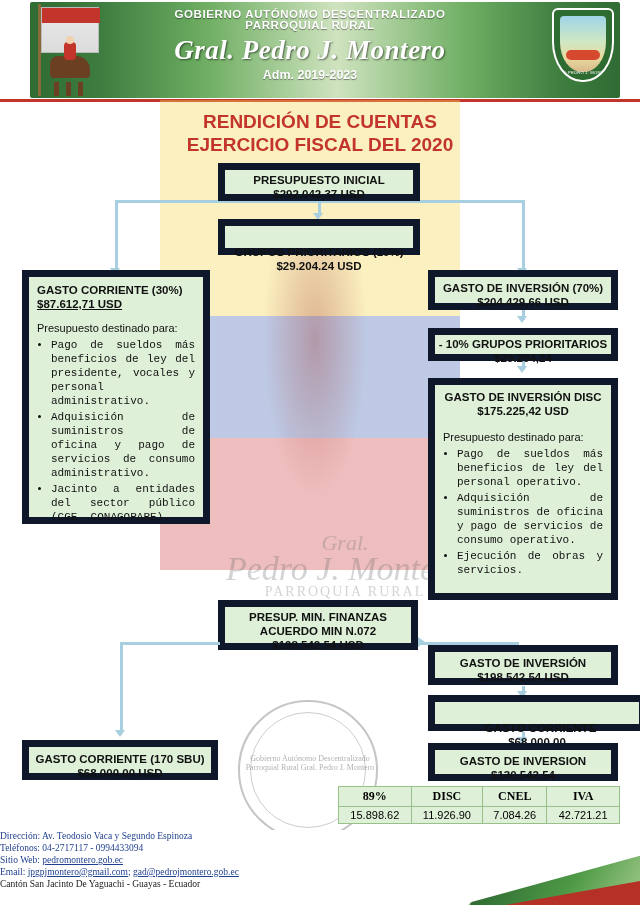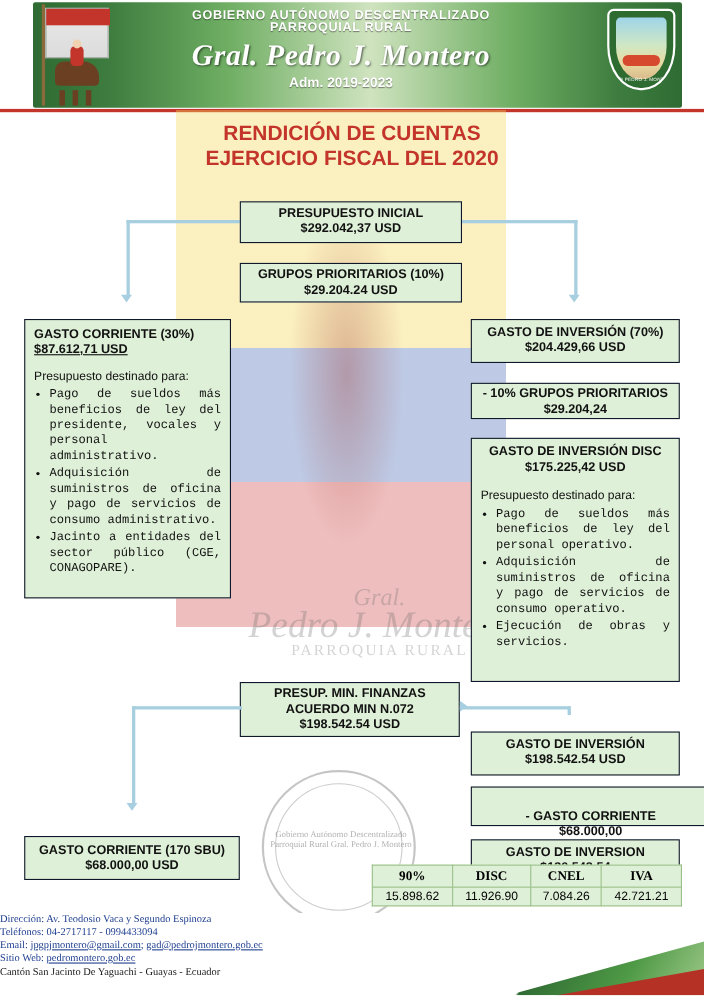--- a/index.html
+++ b/index.html
@@ -152,25 +152,24 @@
   .doc-title {
     position:absolute; left:0; top:110px; width:640px; text-align:center;
     color:#c3352b; font-weight:bold; font-size:19px; line-height:23px;
     font-family:"Liberation Sans", sans-serif;
   }
 
   
   .box {
     position:absolute;
     background:#dff0d8;
-    border:1px solid #0f172a;
+    border:7px solid #0f172a;
     color:#111;
     font-size:11px;
     line-height:14px;
-    margin-top:20px;
   }
   .box.center { text-align:center; }
   .box .ttl { font-weight:bold; font-size:11.5px; }
   .box .val { font-weight:bold; font-size:11.5px; }
   .box ul { margin:3px 0 0 0; padding-left:14px; }
   .box li { margin-bottom:2px; text-align:justify;font-family:Liberation Mono, monospace; }
   .box p.lead { margin:0 0 3px 0; }
 
   
   .ln { position:absolute; background:#a8cfe0; }
@@ -291,21 +290,21 @@
 <div class="ln lnv" style="left:522px; top:310px; height:10px;"></div>
 <div class="arrow-d" style="left:517px; top:316px;"></div>
 <div class="ln lnv" style="left:522px; top:360px; height:10px;"></div>
 <div class="arrow-d" style="left:517px; top:366px;"></div>
 
 <div class="box center" style="left:218px; top:163px; width:202px; height:38px; padding-top:3px;">
   <div class="ttl">PRESUPUESTO INICIAL</div>
   <div class="val">$292.042,37 USD</div>
 </div>
 
-<div class="box center" style="left:218px; top:219px; width:202px; height:36px; padding-top:3px;">
+<div class="box center" style="left:218px; top:219px; width:202px; height:36px; padding-top:19px;">
   <div class="ttl">GRUPOS PRIORITARIOS (10%)</div>
   <div class="val">$29.204.24 USD</div>
 </div>
 
 <div class="box" style="left:22px; top:270px; width:188px; height:254px; padding:6px 8px;">
   <div class="ttl">GASTO CORRIENTE (30%)</div>
   <div class="val" style="margin-bottom:10px;text-decoration:underline;">$87.612,71 USD</div>
   <p class="lead">Presupuesto destinado para:</p>
   <ul>
     <li>Pago de sueldos más beneficios de ley del presidente, vocales y personal administrativo.</li>
@@ -370,41 +369,41 @@
 </div>
 
 <div class="box center" style="left:22px; top:740px; width:196px; height:40px; padding-top:5px;">
   <div class="ttl">GASTO CORRIENTE (170 SBU)</div>
   <div class="val">$68.000,00 USD</div>
 </div>
 
 <table class="tbl">
   <tbody>
       <tr>
-    <td class="h">90%</td>
+    <td class="h">89%</td>
     <td class="h">DISC</td>
     <td class="h">CNEL</td>
     <td class="h">IVA</td>
   </tr>
   <tr>
     <td>15.898.62</td>
     <td>11.926.90</td>
     <td>7.084.26</td>
     <td>42.721.21</td>
   </tr>
 </tbody>
   </table>
 
 <div class="footer">
   <div class="f-green"></div>
   <div class="f-red"></div>
   <div class="footer-txt">
     <div>Dirección: Av. Teodosio Vaca y Segundo Espinoza</div>
     <div>Teléfonos: 04-2717117 - 0994433094</div>
     <div>
+      <span>Sitio Web: </span><a href="#">pedromontero.gob.ec</a>
+    </div>
+    <div>
       <span>Email: </span><a href="#">jpgpjmontero@gmail.com</a><span>; </span><a href="#">gad@pedrojmontero.gob.ec</a>
     </div>
-    <div>
-      <span>Sitio Web: </span><a href="#">pedromontero.gob.ec</a>
-    </div>
     <div class="last">Cantón San Jacinto De Yaguachi - Guayas - Ecuador</div>
   </div>
 </div>
 
 </body></html>

